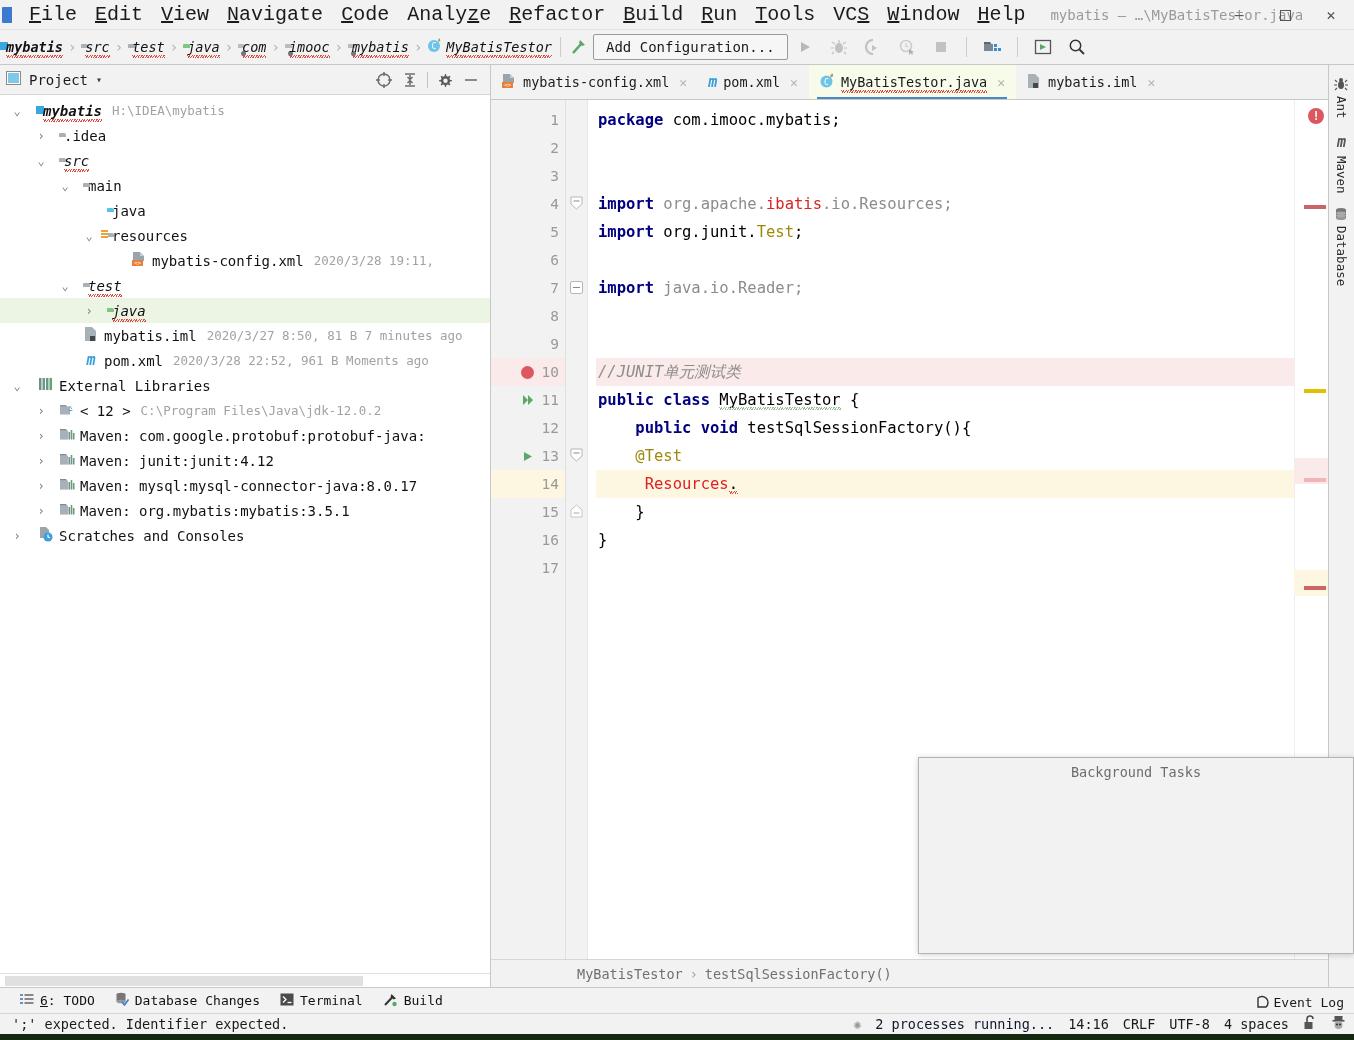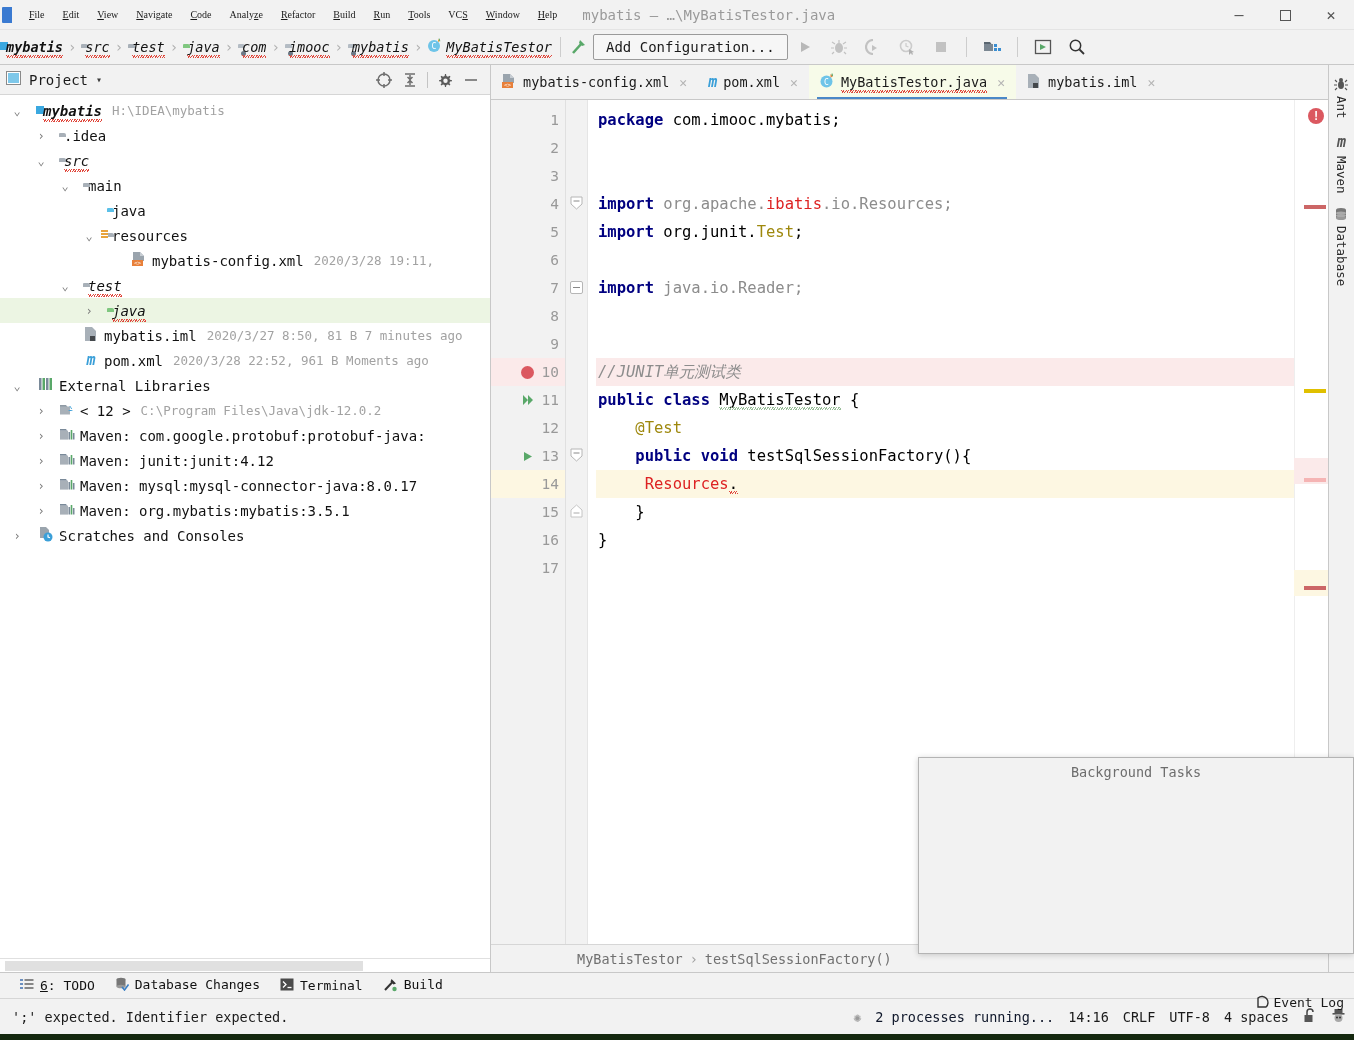--- a/index.html
+++ b/index.html
@@ -17,21 +17,21 @@
   .menubar {
     height: 30px; background: #f2f2f2; display: flex; align-items: center;
     border-bottom: 1px solid #e4e4e4; flex: none; position: relative;
   }
   .menu-left-icon {
     width: 10px; height: 16px; margin-left: 2px; background: #3a7ad1;
     border-radius: 1px 0 0 1px;
   }
   .menu-items { display: flex; align-items: center; gap: 0px; margin-left: 8px; }
   .menu-item {
-    padding: 3px 9px; font-size: 10px; font-family: Liberation Serif, serif;
+    padding: 3px 9px; font-size: 20px; font-family: Liberation Mono, monospace;
     color: #1a1a1a; cursor: default; white-space: nowrap;
   }
   .menu-item u { text-decoration: underline; }
   .win-title {
     margin-left: 16px; font-size: 14px; color: #9a9a9a; white-space: nowrap;
   }
   .win-buttons { position: absolute; right: 0; top: 0; height: 30px; display: flex; align-items: center; }
   .win-btn { width: 46px; height: 30px; display: flex; align-items: center; justify-content: center;
     color: #555; font-size: 15px; }
 
@@ -226,27 +226,27 @@
     writing-mode: vertical-rl; font-size: 12.5px; color: #2a2a2a; padding: 6px 3px;
     display: flex; align-items: center; gap: 5px; cursor: default; white-space: nowrap;
   }
 
   
   .toolwindow-bar {
     height: 26px; background: #f2f2f2; border-top: 1px solid #c8c8c8; flex: none;
     display: flex; align-items: center; padding-left: 10px; gap: 0px;
   }
   .tw-item {
-    display: flex; align-items: flex-start; gap: 6px; padding: 3px 10px;
+    display: flex; align-items: center; gap: 6px; padding: 3px 10px;
     font-size: 13px; color: #111; cursor: default; white-space: nowrap;
   }
   .tw-item u { text-decoration: underline; }
 
   .statusbar {
-    height: 36px; background: #f2f2f2; border-top: 1px solid #d6d6d6; flex: none;
+    height: 21px; background: #f2f2f2; border-top: 1px solid #d6d6d6; flex: none;
     display: flex; align-items: center; padding: 0 8px; font-size: 13.5px; color: #1a1a1a;
     position: relative;
   }
   .sb-msg { margin-left: 4px; }
   .sb-right { margin-left: auto; display: flex; align-items: center; gap: 14px; }
   .sb-item { white-space: nowrap; cursor: default; }
   .sb-proc { color: #0f172a; }
   .sb-spinner { color: #999; }
   .bottom-edge { height: 6px; background: #14280f; flex: none; }
 
@@ -786,22 +786,22 @@
           <div class="cline"></div>
           <div class="cline"></div>
           <div class="cline"><span class="kw">import</span><span class="gray"> org.apache.</span><span class="red">ibatis</span><span class="gray">.io.Resources;</span></div>
           <div class="cline"><span class="kw">import</span><span class="pl"> org.junit.</span><span class="annot">Test</span><span class="pl">;</span></div>
           <div class="cline"></div>
           <div class="cline"><span class="kw">import</span><span class="gray"> java.io.Reader;</span></div>
           <div class="cline"></div>
           <div class="cline"></div>
           <div class="cline err"><span class="cmt">//JUNIT单元测试类</span></div>
           <div class="cline"><span class="kw">public class</span><span class="pl"> </span><span class="pl clserr">MyBatisTestor</span><span class="pl"> {</span></div>
+          <div class="cline"><span class="pl">    </span><span class="kw">public void</span><span class="pl"> testSqlSessionFactory(){</span></div>
           <div class="cline"><span class="pl">    </span><span class="annot">@Test</span></div>
-          <div class="cline"><span class="pl">    </span><span class="kw">public void</span><span class="pl"> testSqlSessionFactory(){</span></div>
           <div class="cline hl"><span class="pl">     </span><span class="red">Resources</span><span class="pl dotwarn">.</span></div>
           <div class="cline"><span class="pl">    }</span></div>
           <div class="cline"><span class="pl">}</span></div>
           <div class="cline"></div>
         </div>
 
         <div class="err-stripe">
           <div class="stripe-err-icon">!</div>
           <div class="stripe-mark" style="top:105px;background:#cc6666;"></div>
           <div class="stripe-mark" style="top:289px;background:#e0c000;"></div>

